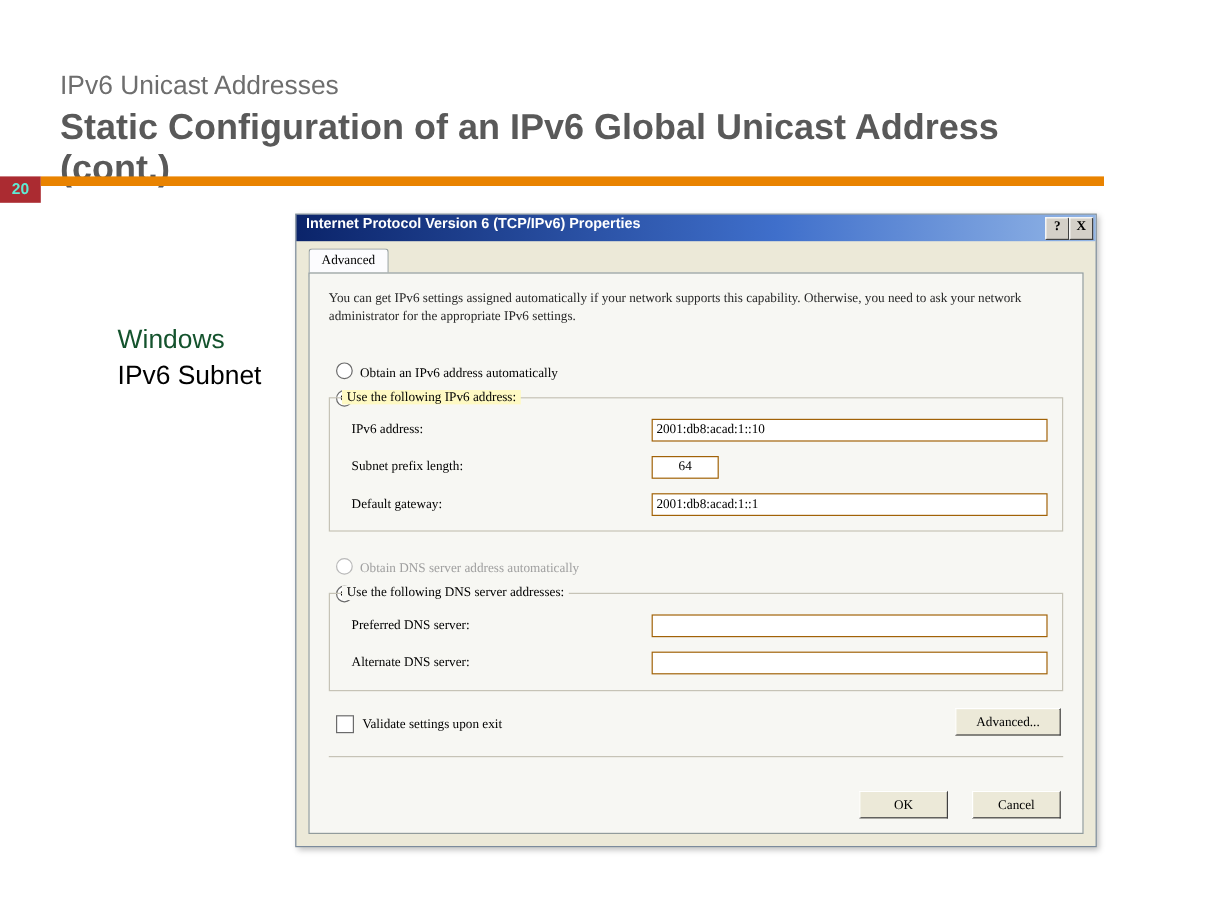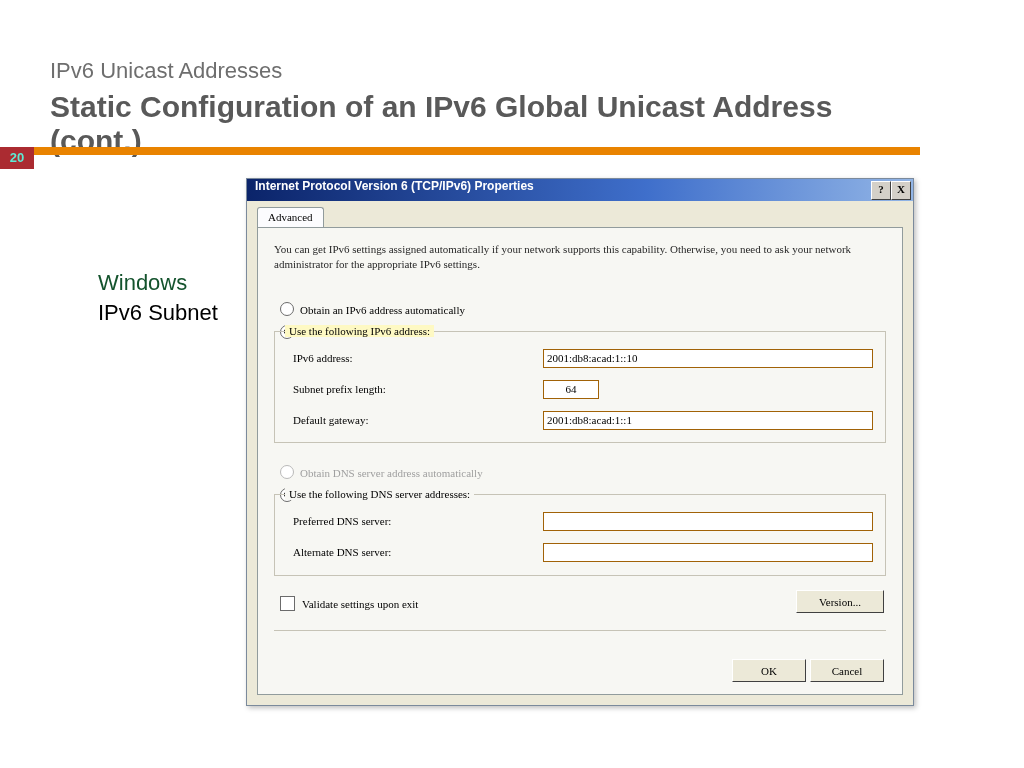--- a/index.html
+++ b/index.html
@@ -36,21 +36,21 @@
   .r4{position:absolute;left:22px;top:260px}
   .grp2{position:absolute;left:16px;top:266px;right:16px;height:80px;border:1px solid #c6c3b6}
   .grp2 .legend{position:absolute;left:10px;top:-7px;background:#f7f7f3;padding:0 4px}
   .g2a{top:16px}.g2b{top:47px}
   .chk{position:absolute;left:22px;top:368px;display:flex;align-items:center}
   .chkbox{width:13px;height:13px;border:1px solid #6b6b6b;background:#fff;margin-right:7px}
   .btn{height:23px;background:#ece9d8;border:1px solid #404040;border-top-color:#fff;border-left-color:#fff;font:11px Tahoma;padding:0 14px;cursor:pointer}
   .adv{position:absolute;right:18px;top:362px;width:88px}
   .hr{position:absolute;left:16px;right:16px;top:402px;border-top:1px solid #c6c3b6;height:8px;border-bottom:1px solid #c6c3b6}
   .hr{border-bottom:none}
-  .foot{position:absolute;right:18px;bottom:12px;display:flex;gap:4px}
+  .foot{position:absolute;right:18px;bottom:12px;display:flex;gap:20px}
   .foot .btn{width:74px}
 </style>
 </head>
 <body>
 
 <div class="slide">
   <div class="pretitle">IPv6 Unicast Addresses</div>
   <div class="title">Static Configuration of an IPv6 Global Unicast Address (cont.)</div>
   <div class="badge">20</div>
   <div class="bar"></div>
@@ -107,21 +107,21 @@
           <div class="row g2a">
             <span class="lbl">Preferred DNS server:</span>
             <input value="" style="">
           </div>
         </div>
 
         <div class="chk">
           <span class="chkbox"></span>
           <span>Validate settings upon exit</span>
         </div>
-        <button class="btn adv">Version...</button>
+        <button class="btn adv">Advanced...</button>
         <div class="hr"></div>
         <div class="foot">
           <button class="btn">OK</button>
           <button class="btn">Cancel</button>
         </div>
       </div>
     </div>
   </div>
 </div>
 

